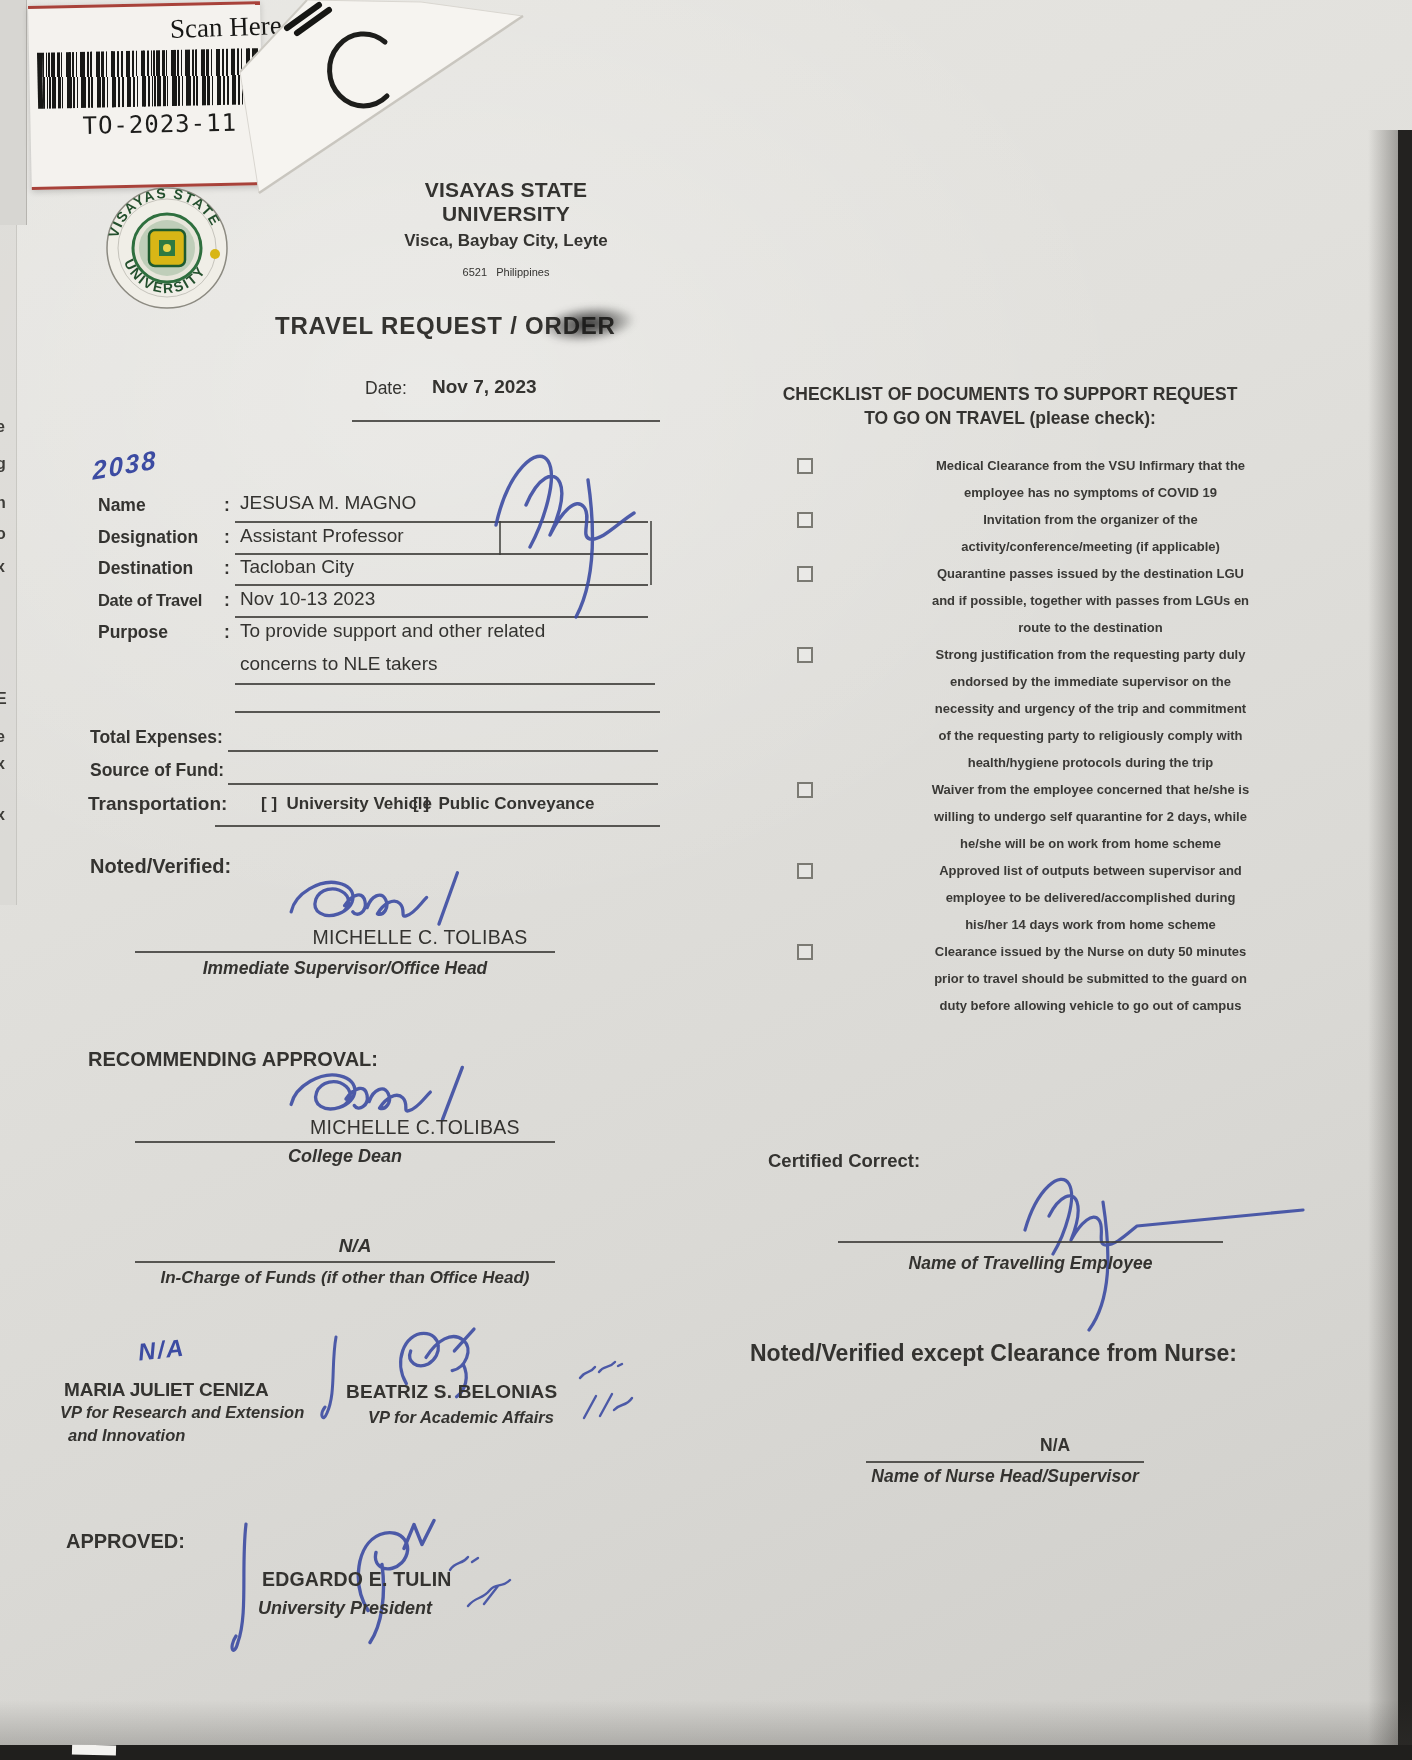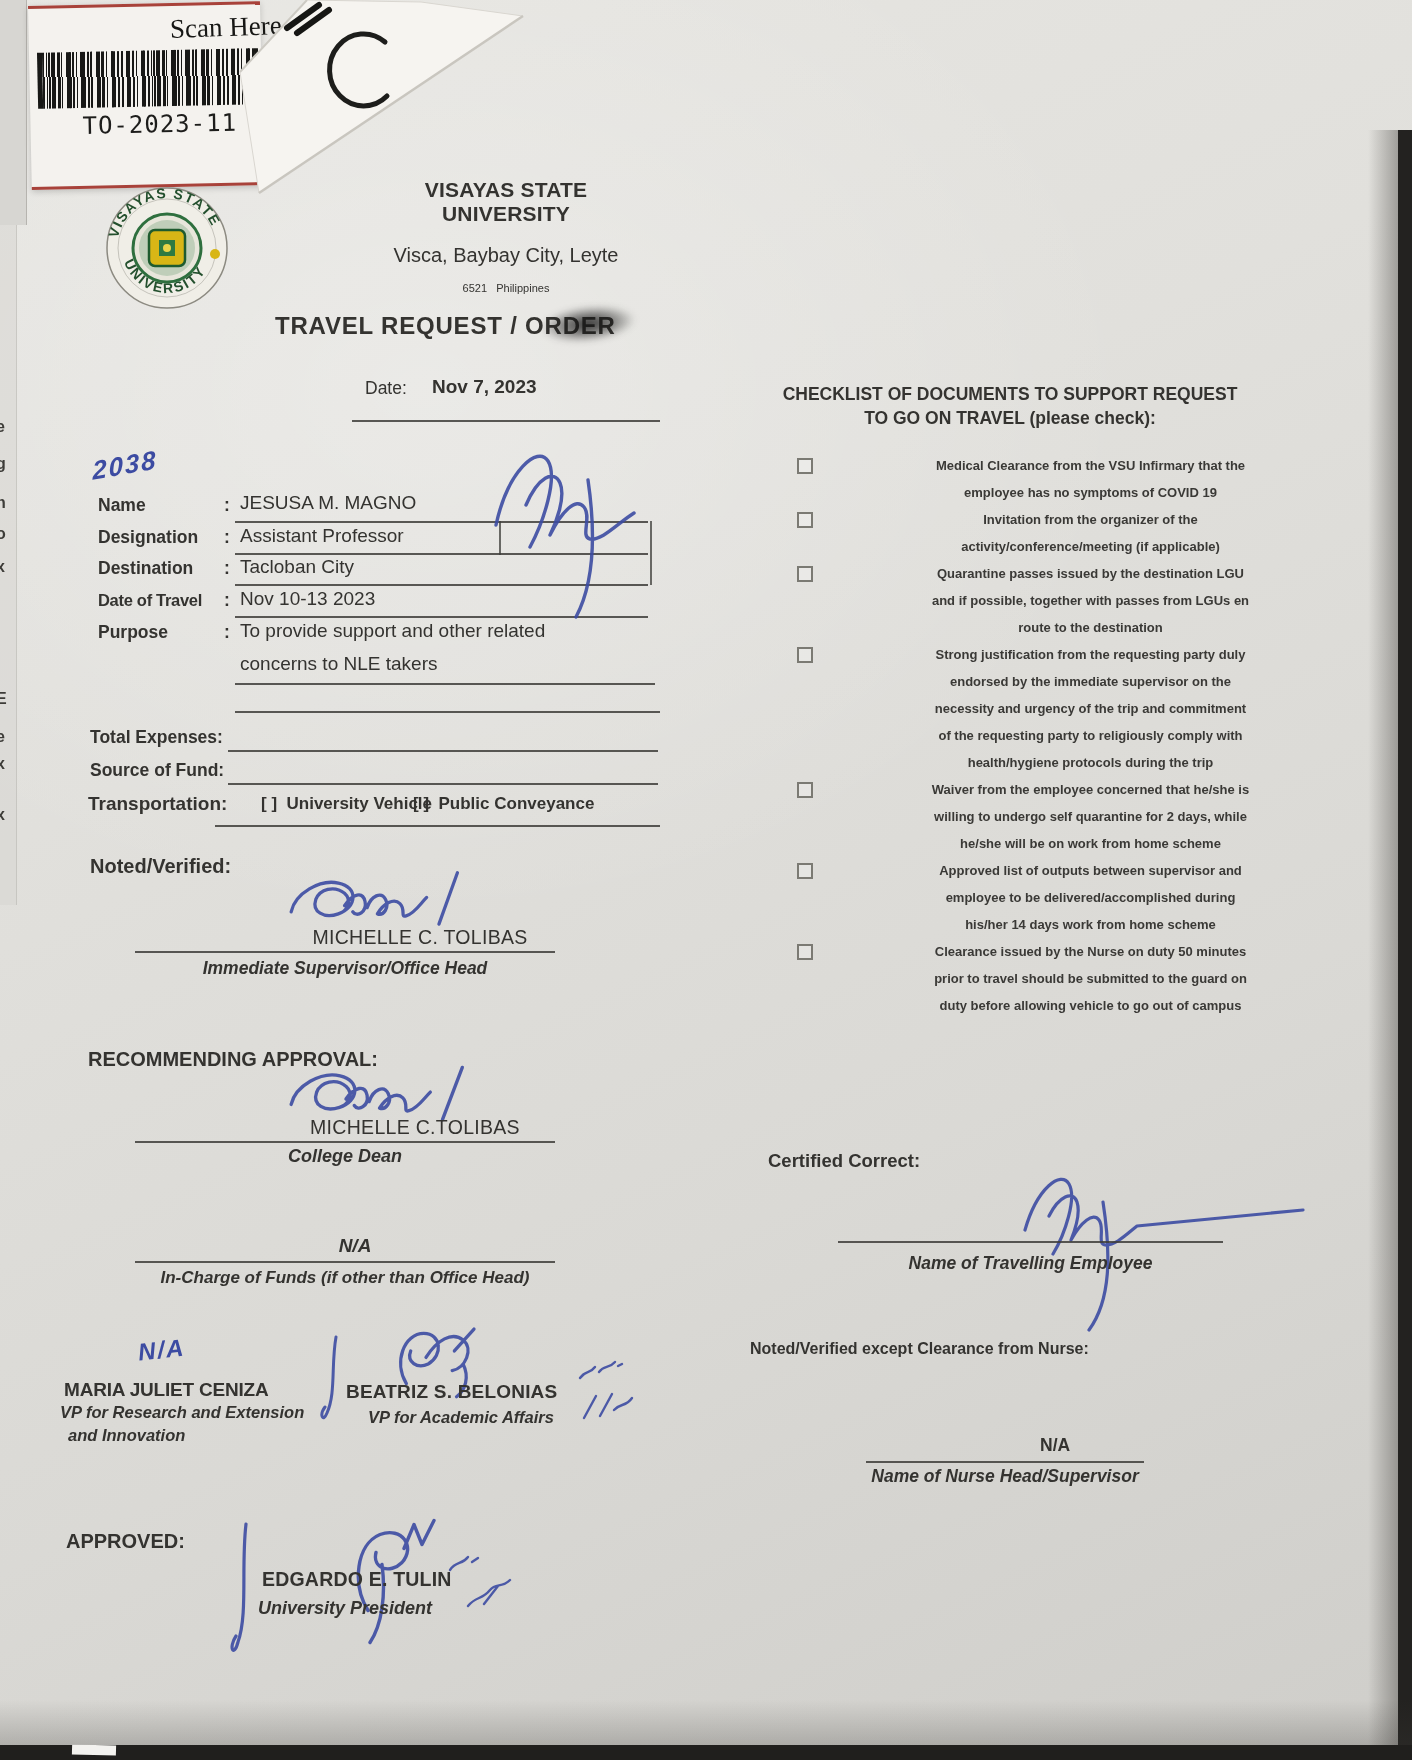--- a/index.html
+++ b/index.html
@@ -73,21 +73,21 @@
     <circle cx="64" cy="64" r="34" fill="#e8e6db" stroke="#2e6f3e" stroke-width="3"></circle>
     <circle cx="64" cy="64" r="28" fill="#2e7a42" opacity=".22"></circle>
     <rect x="46" y="46" width="36" height="36" rx="6" fill="#d8b616" stroke="#1e5b2f" stroke-width="2.5"></rect>
     <rect x="55" y="55" width="18" height="18" fill="#2e7a42" stroke="#d8b616" stroke-width="2"></rect>
     <circle cx="64" cy="64" r="4" fill="#e9d44a"></circle>
     <circle cx="112" cy="70" r="5" fill="#d8b616"></circle>
   </svg>
 
   <div class="abs center" style="left:358px;top:178px;width:296px;">
     <div class="b" style="font-size:21px;letter-spacing:.2px;">VISAYAS STATE UNIVERSITY</div>
-    <div style="font-size:20px;margin-top:18px;">Visca, Baybay City, Leyte</div>
+    <div style="font-size:17px;margin-top:5px;font-weight:bold;">Visca, Baybay City, Leyte</div>
     <div style="font-size:11px;margin-top:15px;white-space:pre;">6521   Philippines</div>
   </div>
 
   <div class="abs b soft" style="left:275px;top:312px;font-size:24px;letter-spacing:.8px;">TRAVEL REQUEST / ORDER</div>
   <div class="abs" style="left:540px;top:306px;width:96px;height:36px;border-radius:50%;
               background:radial-gradient(closest-side,rgba(20,20,20,.85),rgba(20,20,20,.45) 55%,rgba(20,20,20,0));
               filter:blur(3px);transform:rotate(-6deg);"></div>
 
   <div class="abs" style="left:365px;top:378px;font-size:17.5px;">Date:</div>
   <div class="abs b" style="left:432px;top:376px;font-size:19px;">Nov 7, 2023</div>
@@ -256,21 +256,21 @@
     </div>
   </div>
 
   <div class="abs b" style="left:768px;top:1150px;font-size:18.5px;">Certified Correct:</div>
   <svg class="abs" style="left:985px;top:1158px;" width="330" height="178" viewBox="0 0 330 178">
     <path class="pen" stroke-width="3.2" d="M40,72 C52,30 76,12 84,26 C92,40 80,76 68,96 M64,58 C74,38 88,32 92,44 C96,56 90,72 86,82 C96,64 108,54 114,62 C120,70 112,86 120,87 C130,88 142,76 152,68 L318,52 M118,44 C126,96 126,142 104,172"></path>
   </svg>
   <div class="ul" style="left:838px;top:1241px;width:385px;"></div>
   <div class="abs bi center" style="left:838px;top:1253px;width:385px;font-size:17.5px;">Name of Travelling Employee</div>
 
-  <div class="abs b" style="left:750px;top:1340px;font-size:16px;">Noted/Verified except Clearance from Nurse:</div>
+  <div class="abs b" style="left:750px;top:1340px;font-size:23px;">Noted/Verified except Clearance from Nurse:</div>
   <div class="abs b" style="left:1040px;top:1435px;font-size:17.5px;">N/A</div>
   <div class="ul" style="left:866px;top:1461px;width:278px;"></div>
   <div class="abs bi center" style="left:830px;top:1466px;width:350px;font-size:17.5px;">Name of Nurse Head/Supervisor</div>
 
   <div class="abs" style="left:1368px;top:130px;width:32px;height:1630px;background:linear-gradient(90deg,rgba(70,68,64,0),rgba(70,68,64,.45));"></div>
   <div class="abs" style="left:1398px;top:130px;width:14px;height:1630px;background:#232220;"></div>
   <div class="abs" style="left:0;top:1745px;width:1412px;height:15px;background:#201f1d;"></div>
   <div class="abs" style="left:72px;top:1745px;width:44px;height:10px;background:#f3f2ef;transform:rotate(1.5deg);"></div>
   <div class="abs" style="left:0;top:1700px;width:1412px;height:45px;background:linear-gradient(180deg,rgba(60,58,54,0),rgba(60,58,54,.25));"></div>
 </div>

